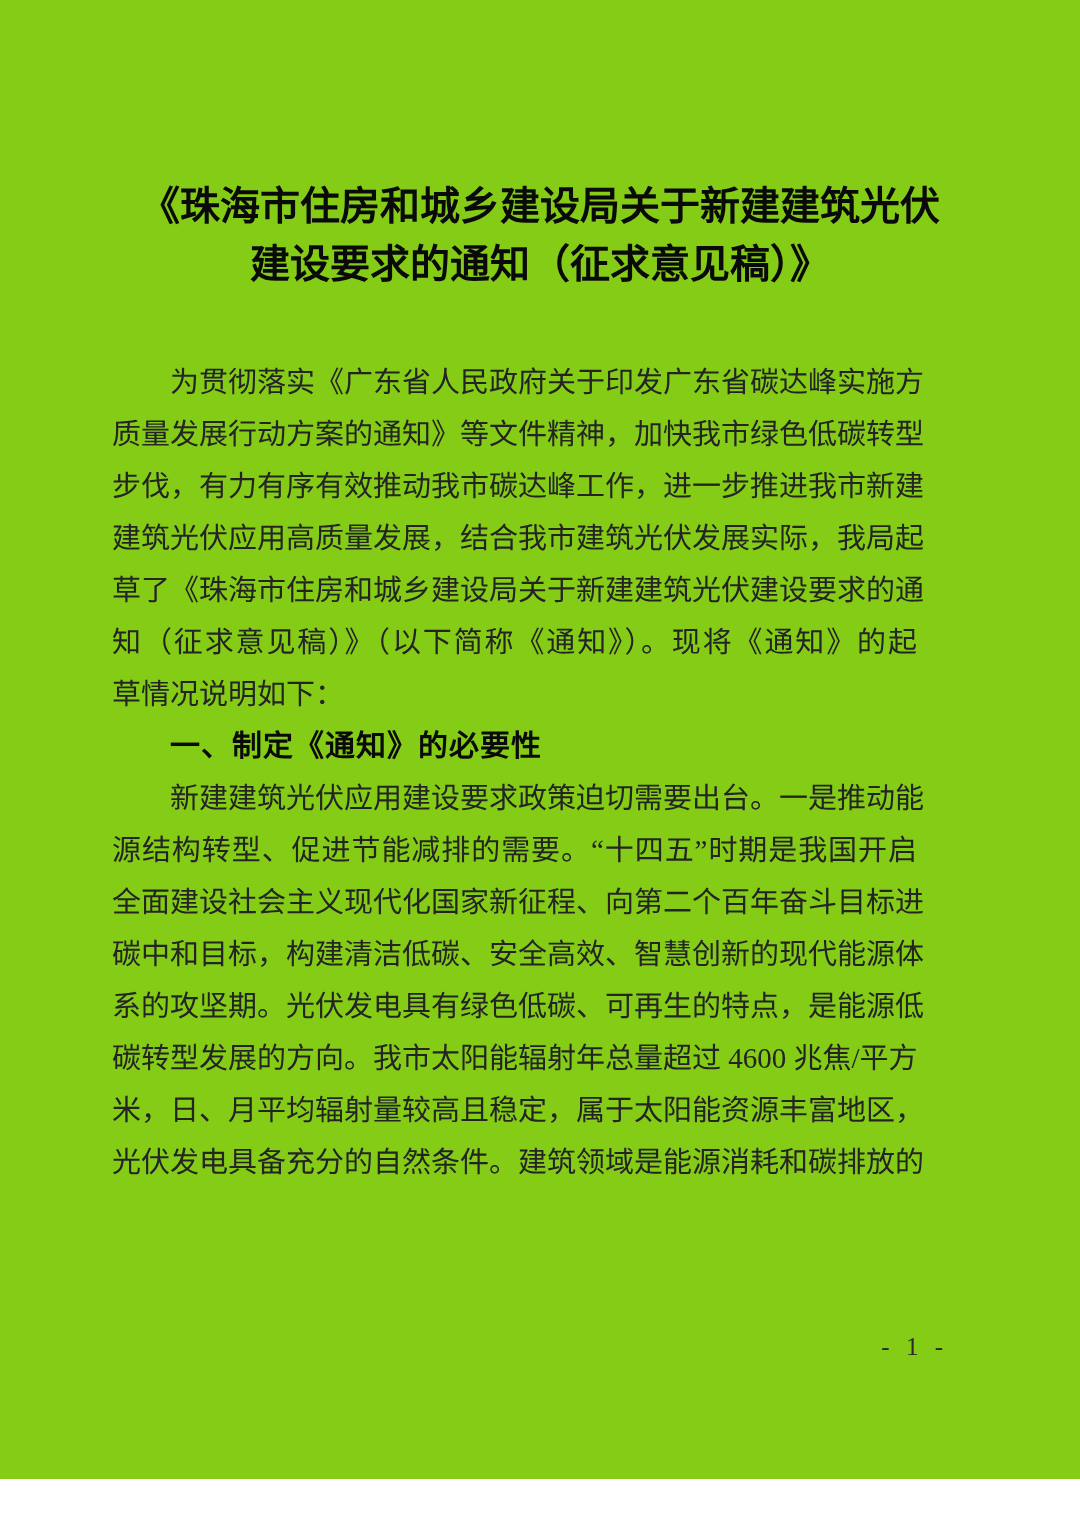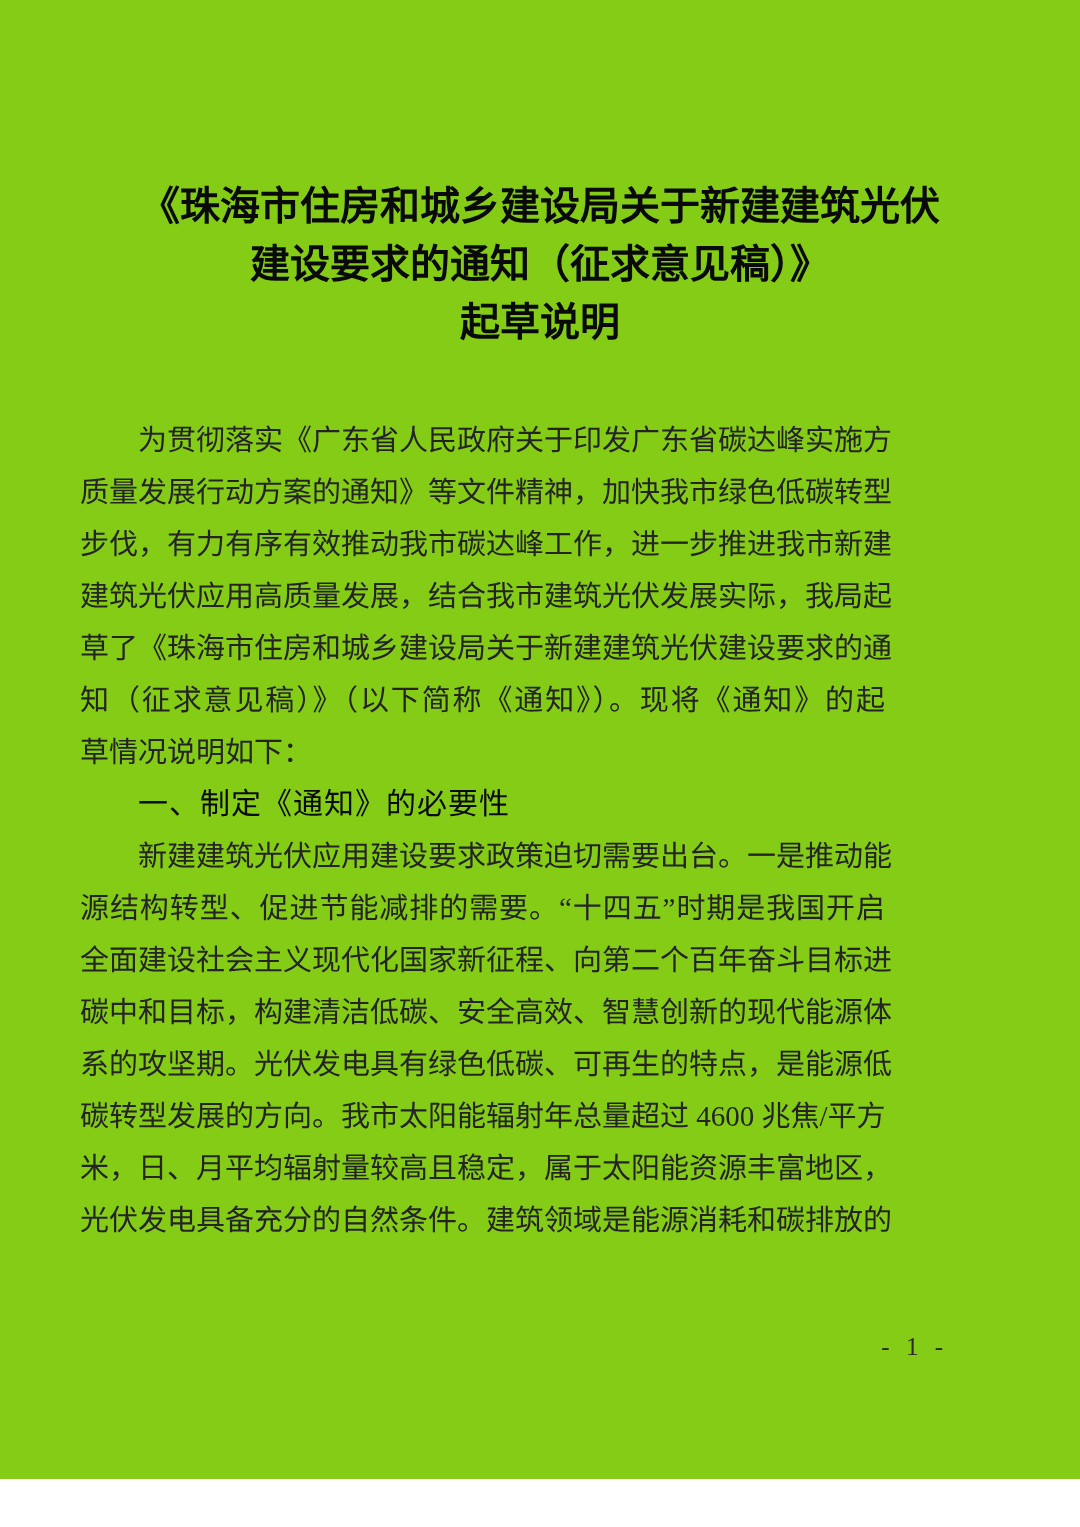--- a/index.html
+++ b/index.html
@@ -21,40 +21,40 @@
     text-align: center;
     font-weight: 700;
     font-size: 40px;
     line-height: 58px;
     color: #0a0a0a;
   }
   .doc-title .title-line {
     white-space: nowrap;
   }
   .doc-body {
-    margin: 62px 135px 0 80px;
+    margin: 62px 135px 0 112px;
     width: 805px;
   }
   .block { margin: 0; }
   .line {
     font-size: 29px;
     line-height: 52px;
     color: #242424;
     text-align: justify;
     text-align-last: justify;
     white-space: nowrap;
   }
   .line.indent { padding-left: 58px; }
   .line.no-justify {
     text-align: center;
     text-align-last: left;
   }
   .heading-line {
     font-family: "Liberation Sans", sans-serif;
-    font-weight: 400;
+    font-weight: 700;
     font-size: 30px;
     line-height: 52px;
     color: #0a0a0a;
     padding-left: 58px;
     letter-spacing: 1px;
     text-align: left;
     text-align-last: left;
     white-space: nowrap;
   }
   .page-number {
@@ -68,21 +68,20 @@
     white-space: nowrap;
   }
 </style>
 </head>
 <body>
 
 <div class="page">
   <div class="doc-title">
       <div class="title-line">《珠海市住房和城乡建设局关于新建建筑光伏</div>
       <div class="title-line">建设要求的通知（征求意见稿）》</div>
-      <div class="title-line">起草说明</div>
     </div>
   <div class="doc-body">
       <div class="block">
         <div class="line indent">为贯彻落实《广东省人民政府关于印发广东省碳达峰实施方</div>
         <div class="line">质量发展行动方案的通知》等文件精神，加快我市绿色低碳转型</div>
         <div class="line">步伐，有力有序有效推动我市碳达峰工作，进一步推进我市新建</div>
         <div class="line">建筑光伏应用高质量发展，结合我市建筑光伏发展实际，我局起</div>
         <div class="line">草了《珠海市住房和城乡建设局关于新建建筑光伏建设要求的通</div>
         <div class="line">知（征求意见稿）》（以下简称《通知》）。现将《通知》的起</div>
         <div class="line no-justify">草情况说明如下：</div>

